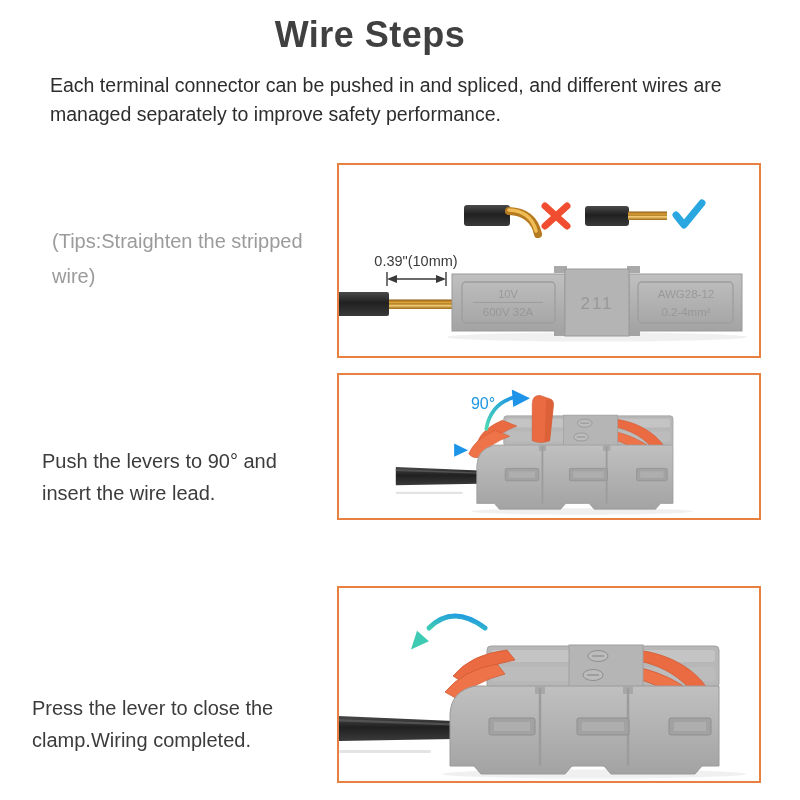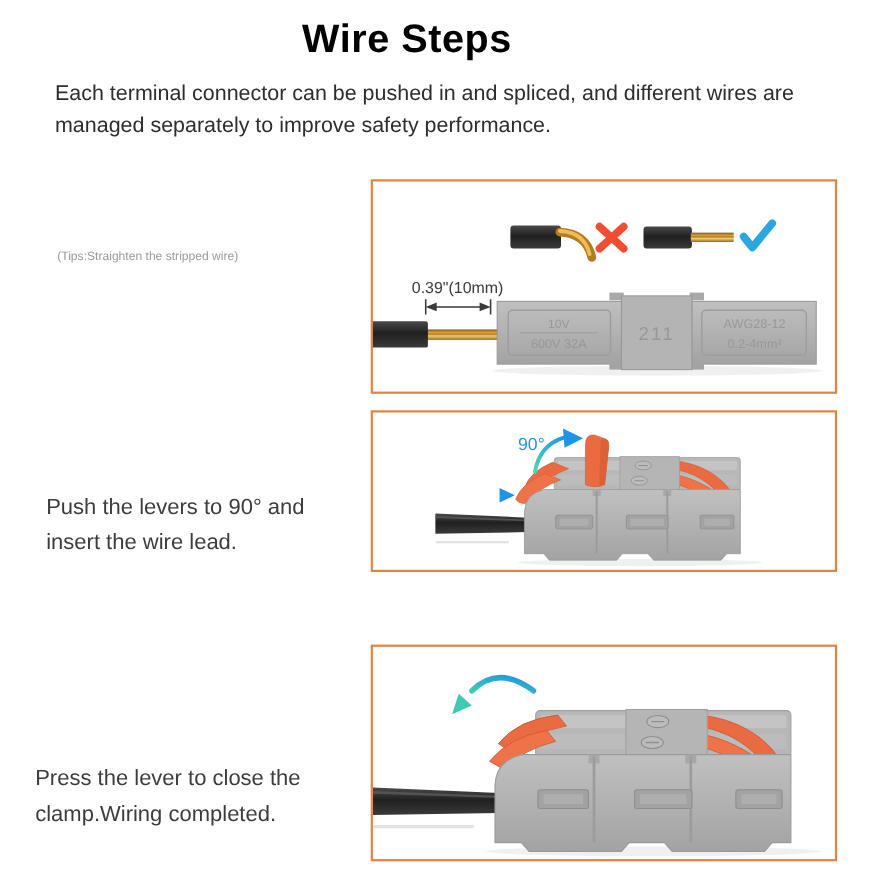--- a/index.html
+++ b/index.html
@@ -1,24 +1,24 @@
 <!DOCTYPE html>
 <html><head>
 <meta charset="utf-8">
 <style>
   html,body{margin:0;padding:0;background:#fff;}
   .page{position:relative;width:800px;height:800px;background:#ffffff;overflow:hidden;
         font-family:"Liberation Sans","DejaVu Sans",sans-serif;}
   .title{position:absolute;top:14px;left:0;width:740px;margin:0;text-align:center;
-         font-size:36px;font-weight:700;color:#000000;letter-spacing:.5px;}
+         font-size:36px;font-weight:700;color:#404040;letter-spacing:.5px;}
   .subtitle{position:absolute;top:71px;left:50%;transform:translateX(-50%);width:700px;margin:0;
             text-align:left;font-size:19.5px;line-height:1.5;color:#2d2d2d;}
   .step-text{position:absolute;}
   .step-text .main{margin:0;font-size:20px;line-height:1.6;color:#3c3c3c;}
-  .step-text .tip{margin:6px 0 12px 0;font-size:11px;line-height:1.75;color:#9b9b9b;}
+  .step-text .tip{margin:6px 0 12px 0;font-size:20px;line-height:1.75;color:#9b9b9b;}
   .step1{left:52px;top:218px;width:262px;}
   .step2{left:42px;top:445px;width:258px;}
   .step3{left:32px;top:668px;width:290px;margin-top:24px;}
   .panel{position:absolute;left:337px;width:424px;border:2px solid #e8813f;background:#fff;box-sizing:border-box;}
   .p1{top:163px;height:195px;}
   .p2{top:373px;height:147px;}
   .p3{top:586px;height:197px;}
   .panel svg{display:block;width:100%;height:100%;}
   svg text{font-family:"Liberation Sans","DejaVu Sans",sans-serif;}
   .emboss{fill:#949494;opacity:.85;}

